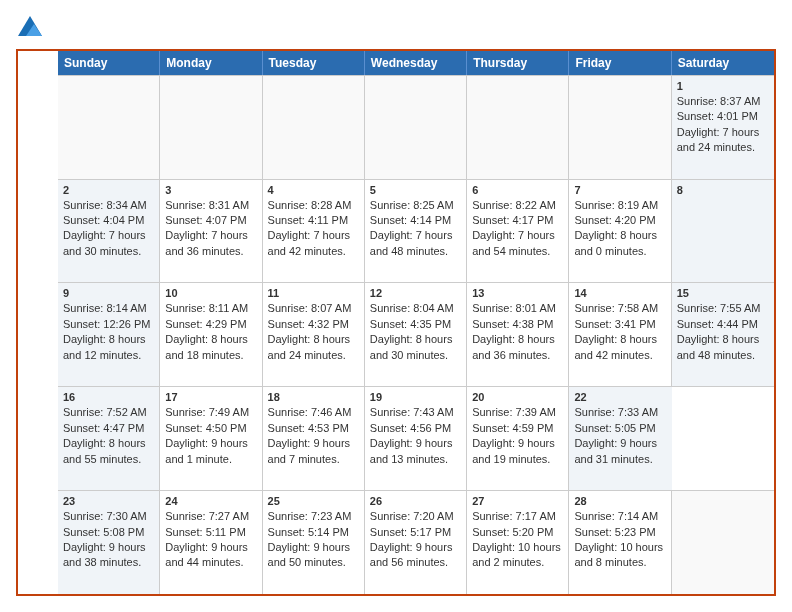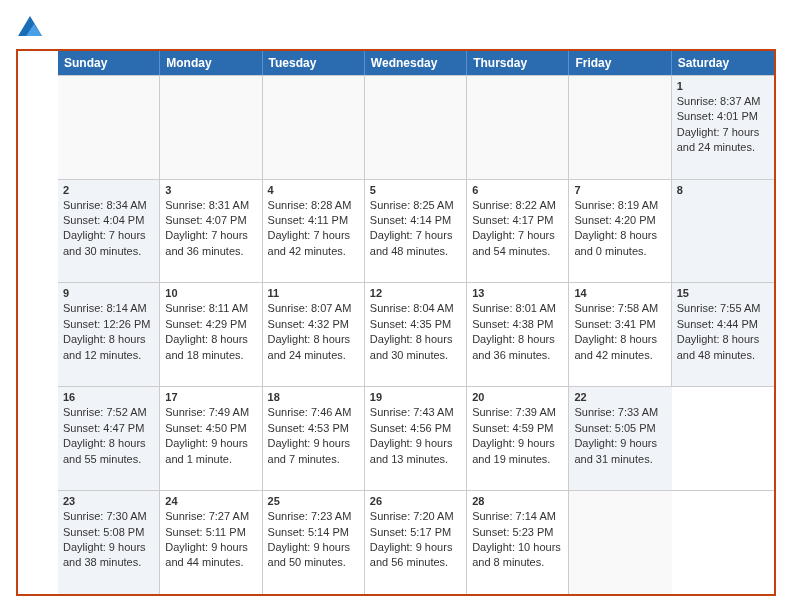--- a/index.html
+++ b/index.html
@@ -322,20 +322,27 @@
 and 50 minutes.</div>
           </div>
           <div class="cal-cell">
             <span class="day-number">26</span>
             <div class="day-info">Sunrise: 7:20 AM
 Sunset: 5:17 PM
 Daylight: 9 hours
 and 56 minutes.</div>
           </div>
           <div class="cal-cell">
+            <span class="day-number">27</span>
+            <div class="day-info">Sunrise: 7:17 AM
+Sunset: 5:20 PM
+Daylight: 10 hours
+and 2 minutes.</div>
+          </div>
+          <div class="cal-cell">
             <span class="day-number">28</span>
             <div class="day-info">Sunrise: 7:14 AM
 Sunset: 5:23 PM
 Daylight: 10 hours
 and 8 minutes.</div>
           </div>
           <div class="cal-cell empty"></div>
         </div>
       </div>
   </div>

